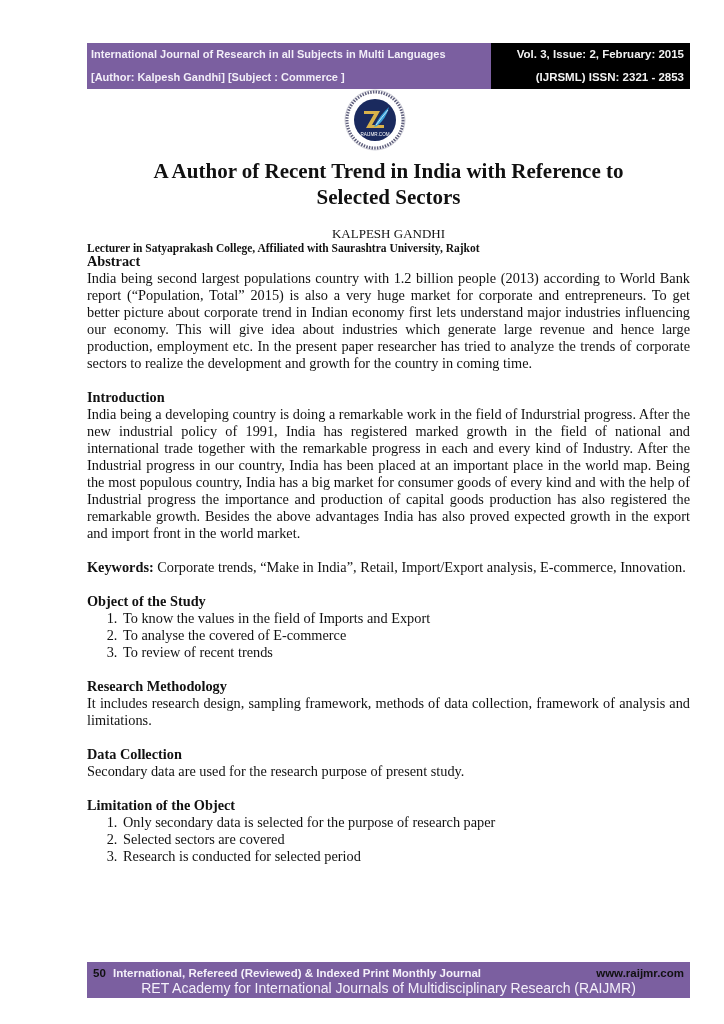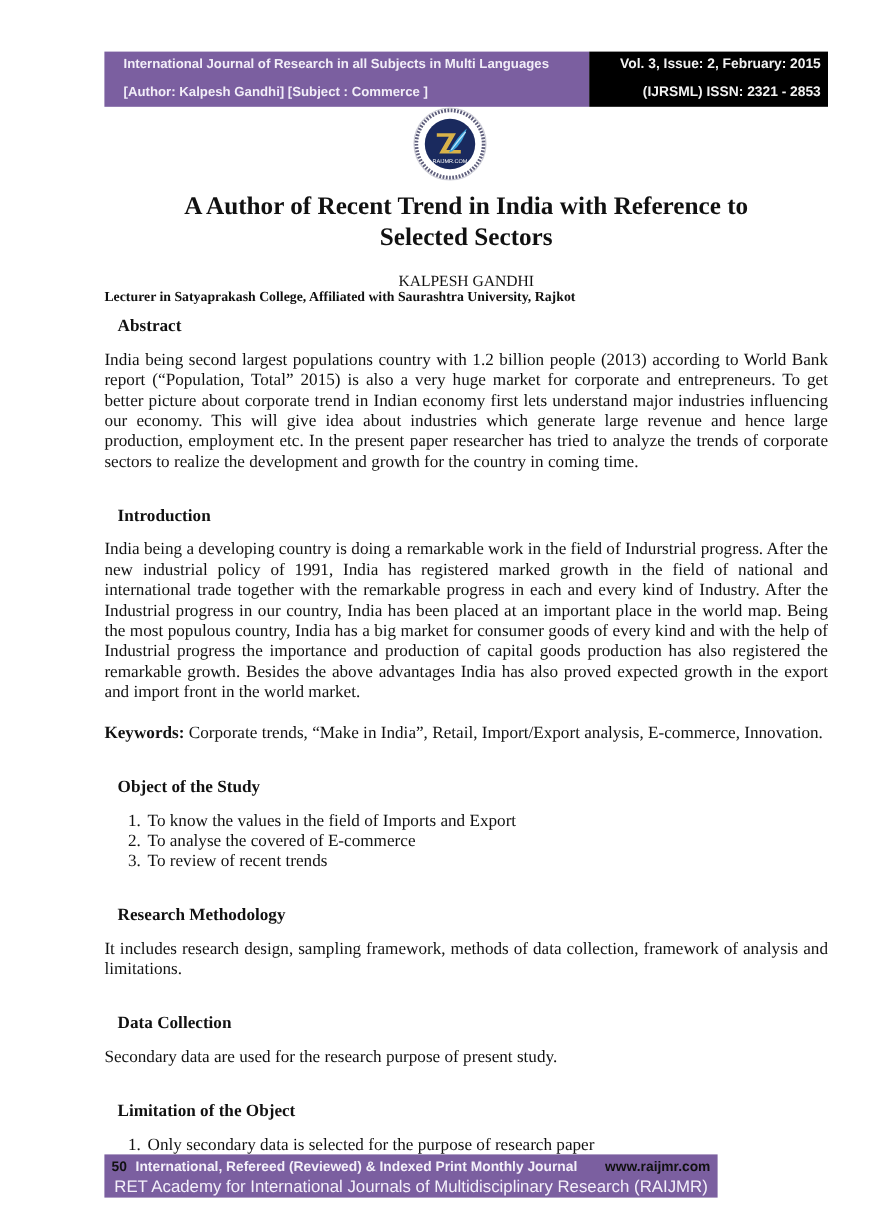--- a/index.html
+++ b/index.html
@@ -1,32 +1,32 @@
 <!DOCTYPE html>
 <html><head>
 <meta charset="utf-8">
 <style>
   html, body { margin: 0; padding: 0; background: #ffffff; }
   body { width: 724px; height: 1024px; position: relative; overflow: hidden; font-family: "Liberation Serif", serif; color: #111; }
   .header-bar { position: absolute; left: 87px; top: 43px; width: 603px; height: 46px; display: flex; }
-  .header-left { background: #7b5fa0; width: 404px; color: #f2eef8; font-family: "Liberation Sans", sans-serif; font-weight: bold; font-size: 11px; padding-left: 16px; box-sizing: border-box; }
+  .header-left { background: #7b5fa0; width: 404px; color: #f2eef8; font-family: "Liberation Sans", sans-serif; font-weight: bold; font-size: 11px; padding-left: 4px; box-sizing: border-box; }
   .header-right { background: #000; flex: 1; color: #f2f2f2; font-family: "Liberation Sans", sans-serif; font-weight: bold; font-size: 11.5px; text-align: right; padding-right: 6px; box-sizing: border-box; }
   .hline { height: 23px; line-height: 23px; white-space: nowrap; }
   .logo { position: absolute; left: 344px; top: 89px; width: 62px; height: 62px; }
   .title { position: absolute; left: 87px; width: 603px; top: 158px; text-align: center; font-weight: bold; font-size: 21px; line-height: 26px; }
   .author { position: absolute; left: 87px; width: 603px; top: 226px; text-align: center; font-size: 13px; line-height: 16px; }
   .affil { position: absolute; left: 87px; width: 603px; top: 241px; text-align: left; font-size: 11.5px; font-weight: bold; line-height: 14px; }
   .content { position: absolute; left: 87px; top: 253px; width: 603px; font-size: 14.3px; line-height: 17px; }
-  .h { font-weight: bold; margin: 11px; }
+  .h { font-weight: bold; margin: 0; }
   .p { margin: 0; text-align: justify; }
   .gap { height: 17px; }
   ol { margin: 0; padding-left: 34px; }
   ol li { padding-left: 2px; }
   .kw-label { font-weight: bold; }
-  .footer-bar { position: absolute; left: 87px; top: 962px; width: 511px; height: 36px; background: #7b5fa0; font-family: "Liberation Sans", sans-serif; }
+  .footer-bar { position: absolute; left: 87px; top: 962px; width: 603px; height: 36px; background: #7b5fa0; font-family: "Liberation Sans", sans-serif; }
   .f-line1 { position: absolute; left: 6px; top: 3px; right: 6px; height: 16px; line-height: 16px; font-size: 11.5px; font-weight: bold; color: #f4f0fa; white-space: nowrap; }
   .f-page { color: #111; margin-right: 4px; }
   .f-url { position: absolute; right: 0; top: 0; color: #111; }
   .f-line2 { position: absolute; left: 0; right: 0; top: 20px; text-align: center; font-size: 14px; color: #f4f0fa; line-height: 12px; box-sizing: border-box; }
 </style>
 </head>
 <body>
 
 <div class="header-bar">
   <div class="header-left">

